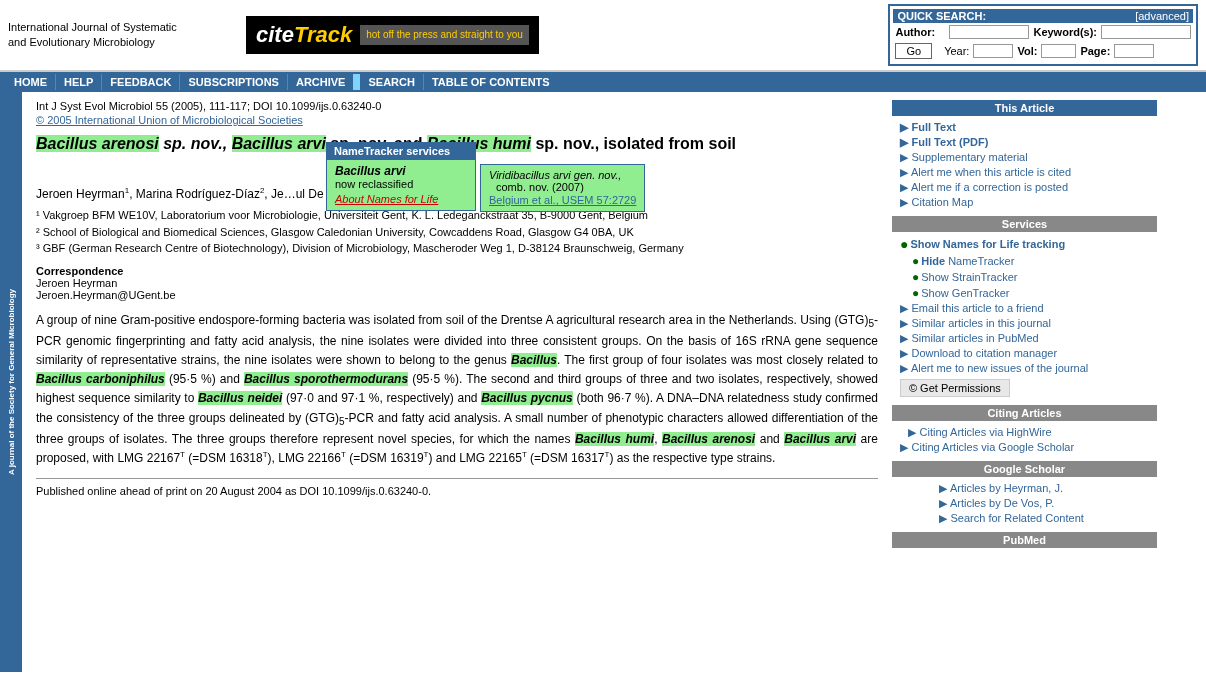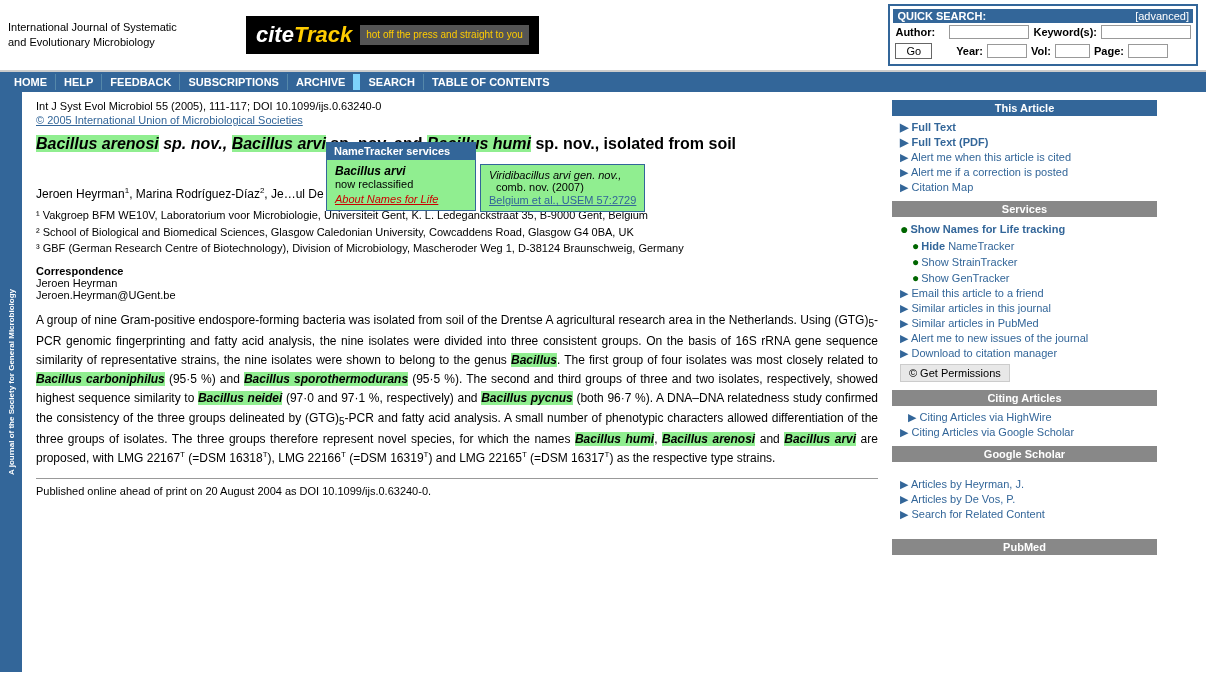--- a/index.html
+++ b/index.html
@@ -27,21 +27,21 @@
       <span style="font-weight:normal;">[advanced]</span>
     </div>
     <div style="display:flex; align-items:center; gap:4px; padding:2px 2px; font-size:11px;">
       <span style="font-weight:bold; min-width:50px;">Author:</span>
       <input style="border: 1px solid rgb(153, 153, 153); font-size: 11px; width: 80px;">
       <span style="font-weight:bold;">Keyword(s):</span>
       <input style="border: 1px solid rgb(153, 153, 153); font-size: 11px; width: 90px;">
     </div>
     <div style="display:flex; align-items:center; gap:4px; padding:2px 2px; font-size:11px;">
       <button style="background:#fff; border:1px solid #666; padding:1px 10px; font-size:11px; cursor:pointer;">Go</button>
-      <span style="font-weight:bold; margin-left:20px;">Year:</span>
+      <span style="font-weight:normal; margin-left:8px;">Year:</span>
       <input style="border: 1px solid rgb(153, 153, 153); font-size: 11px; width: 40px;">
       <span style="font-weight:bold;">Vol:</span>
       <input style="border: 1px solid rgb(153, 153, 153); font-size: 11px; width: 35px;">
       <span style="font-weight:bold;">Page:</span>
       <input style="border: 1px solid rgb(153, 153, 153); font-size: 11px; width: 40px;">
     </div>
   </div>
 </div>
 
 <div style="background:#336699; display:flex; padding:2px 6px; gap:0px;">
@@ -113,20 +113,21 @@
 
     <div style="font-size:11px; border-top:1px solid #999; padding-top:6px;">Published online ahead of print on 20 August 2004 as DOI 10.1099/ijs.0.63240-0.</div>
   </div>
 
   <div style="width:265px; font-size:11px; padding-top:8px;">
 
     <div style="background:#336699; color:#fff; font-weight:bold; font-size:11px; padding:2px 8px; text-align:center;">This Article</div>
     <div style="padding:4px 8px;">
       <a href="#" style="display:block; color:#336699; text-decoration:none; font-size:11px; padding:1px 0; font-weight:bold;">▶ Full Text</a>
       <a href="#" style="display:block; color:#336699; text-decoration:none; font-size:11px; padding:1px 0; font-weight:bold;">▶ Full Text (PDF)</a>
+      <a href="#" style="display:block; color:#336699; text-decoration:none; font-size:11px; padding:1px 0;">▶ Supplementary material</a>
       <a href="#" style="display:block; color:#336699; text-decoration:none; font-size:11px; padding:1px 0;">▶ Alert me when this article is cited</a>
       <a href="#" style="display:block; color:#336699; text-decoration:none; font-size:11px; padding:1px 0;">▶ Alert me if a correction is posted</a>
       <a href="#" style="display:block; color:#336699; text-decoration:none; font-size:11px; padding:1px 0;">▶ Citation Map</a>
     </div>
 
     <div style="background:#888; color:#fff; font-weight:bold; font-size:11px; padding:2px 8px; text-align:center; margin-top:2px;">Services</div>
     <div style="padding:3px 4px;">
       <div style="padding:1px 4px; font-size:11px; display:flex; align-items:center; gap:2px; cursor:pointer;">
         <span style="color:#006600; font-size:14px;">●</span>
         <strong><a href="#" style="color:#336699; text-decoration:none; font-weight:bold;">Show Names for Life tracking</a></strong>
@@ -139,36 +140,36 @@
         <span style="color:#006600; font-size:12px;">●</span>
         <a href="#" style="color:#336699; text-decoration:none;">Show StrainTracker</a>
       </div>
       <div style="padding:1px 8px 1px 16px; font-size:11px; display:flex; align-items:center; gap:2px; cursor:pointer;">
         <span style="color:#006600; font-size:12px;">●</span>
         <a href="#" style="color:#336699; text-decoration:none;">Show GenTracker</a>
       </div>
       <a href="#" style="display:block; color:#336699; text-decoration:none; font-size:11px; padding:1px 4px;">▶ Email this article to a friend</a>
       <a href="#" style="display:block; color:#336699; text-decoration:none; font-size:11px; padding:1px 4px;">▶ Similar articles in this journal</a>
       <a href="#" style="display:block; color:#336699; text-decoration:none; font-size:11px; padding:1px 4px;">▶ Similar articles in PubMed</a>
+      <a href="#" style="display:block; color:#336699; text-decoration:none; font-size:11px; padding:1px 4px;">▶ Download to citation manager</a>
       <a href="#" style="display:block; color:#336699; text-decoration:none; font-size:11px; padding:1px 4px;">▶ Alert me to new issues of the journal</a>
-      <a href="#" style="display:block; color:#336699; text-decoration:none; font-size:11px; padding:1px 4px;">▶ Download to citation manager</a>
       <div style="background:#E8E8E8; border:1px solid #ccc; padding:2px 8px; font-size:11px; cursor:pointer; display:inline-flex; align-items:center; gap:3px; margin:3px 4px;">
         <span style="font-size:11px;">©</span>
         <span>Get Permissions</span>
       </div>
     </div>
 
     <div style="background:#888; color:#fff; font-weight:bold; font-size:11px; padding:2px 8px; text-align:center; margin-top:2px;">Citing Articles</div>
     <div style="padding:4px 8px;">
       <a href="#" style="display:block; color:#336699; text-decoration:none; font-size:11px; padding:1px 8px;">▶ Citing Articles via HighWire</a>
       <a href="#" style="display:block; color:#336699; text-decoration:none; font-size:11px; padding:1px 0;">▶ Citing Articles via Google Scholar</a>
     </div>
 
     <div style="background:#888; color:#fff; font-weight:bold; font-size:11px; padding:2px 8px; text-align:center; margin-top:2px;">Google Scholar</div>
-    <div style="padding:15px 8px;">
+    <div style="padding:4px 8px;margin-left:39px;">
       <a href="#" style="display:block; color:#336699; text-decoration:none; font-size:11px; padding:1px 0;">▶ Articles by Heyrman, J.</a>
       <a href="#" style="display:block; color:#336699; text-decoration:none; font-size:11px; padding:1px 0;">▶ Articles by De Vos, P.</a>
       <a href="#" style="display:block; color:#336699; text-decoration:none; font-size:11px; padding:1px 0;">▶ Search for Related Content</a>
     </div>
 
     <div style="background:#888; color:#fff; font-weight:bold; font-size:11px; padding:2px 8px; text-align:center; margin-top:2px;">PubMed</div>
   </div>
 </div>
 
 </body></html>

